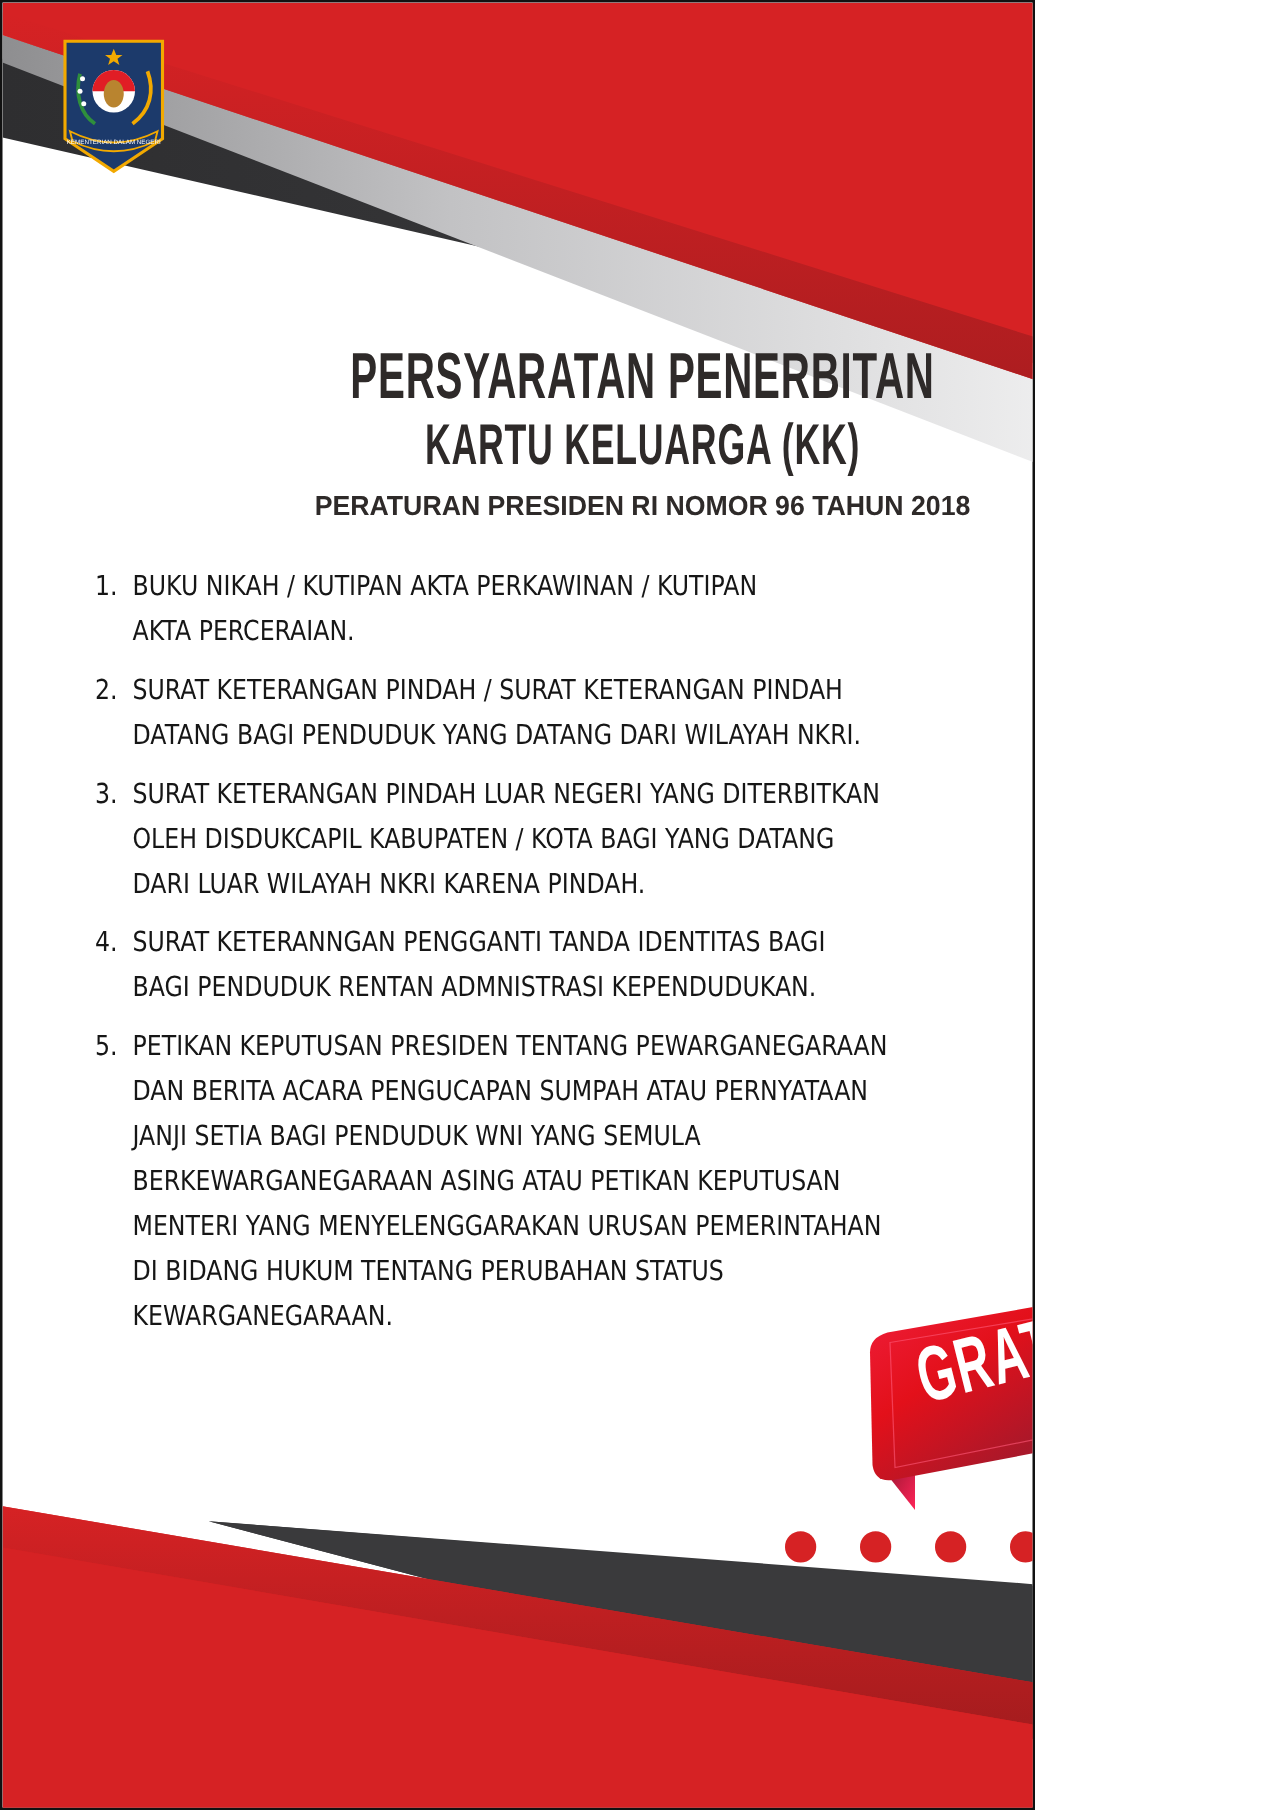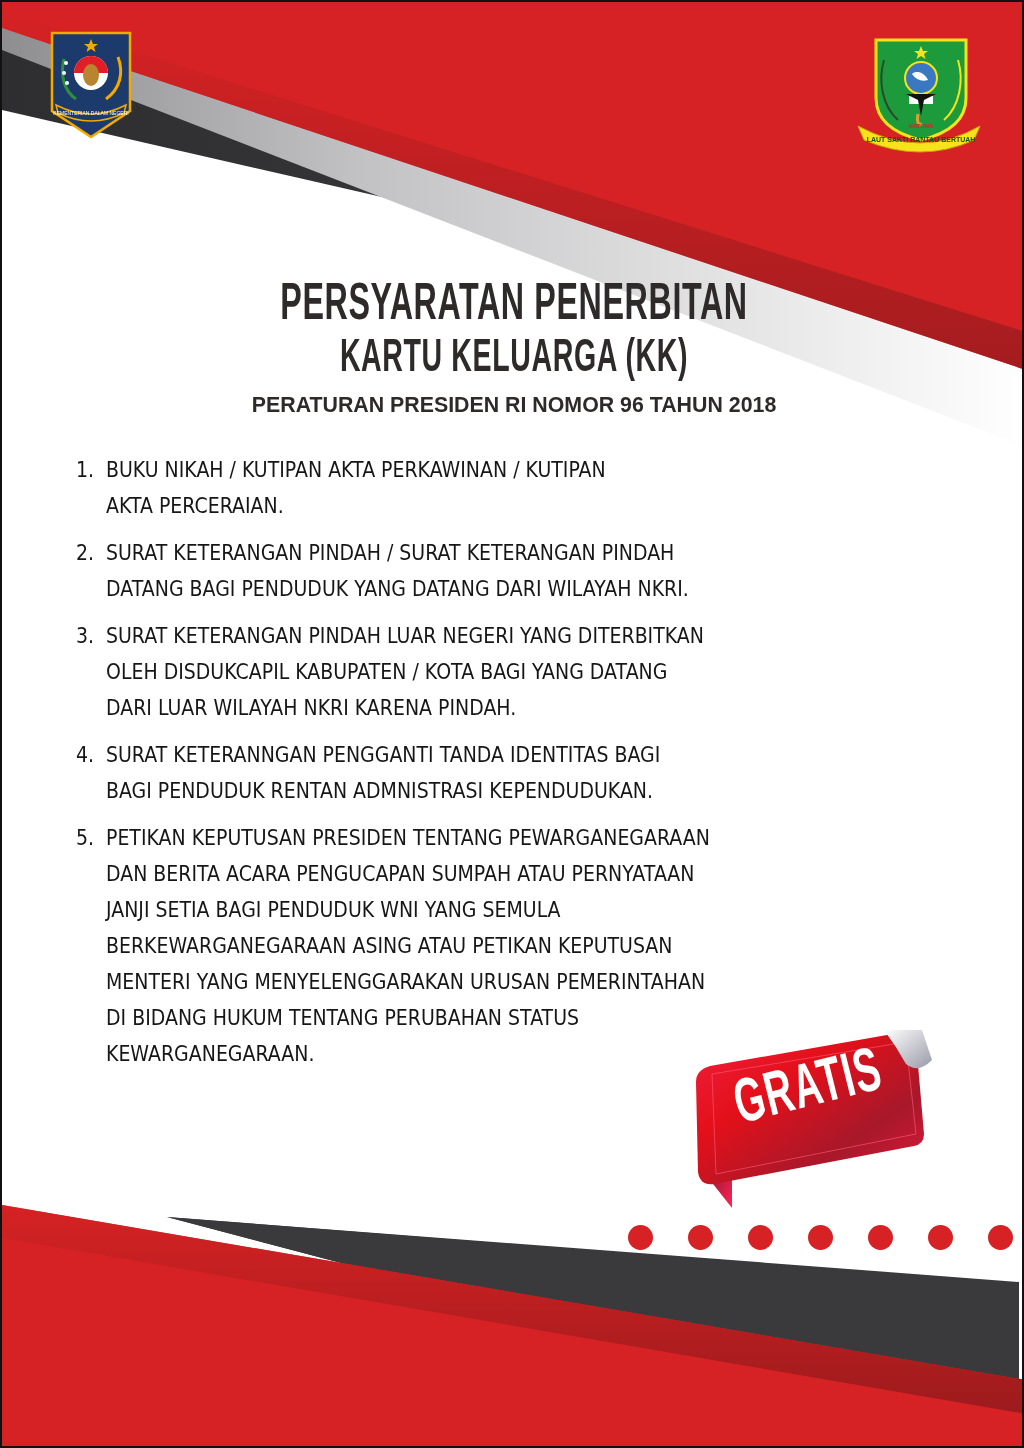--- a/index.html
+++ b/index.html
@@ -1,19 +1,19 @@
 <!DOCTYPE html>
 <html><head>
 <meta charset="utf-8">
 <style>
   html, body { margin: 0; padding: 0; background: #ffffff; }
   body { width: 1024px; height: 1448px; overflow: hidden; }
   .page {
     position: relative;
-    width: 1024px; height: 1448px;
+    width: 828px; height: 1448px;
     background: #ffffff;
     box-sizing: border-box;
     border: 2px solid #111111;
     overflow: hidden;
   }
   .bg-svg { position: absolute; left: 0; top: 0; width: 1024px; height: 1448px; }
 
   .logo { position: absolute; }
   .logo-left { left: 48px; top: 29px; width: 82px; height: 108px; }
   .logo-right { left: 852px; top: 34px; width: 130px; height: 118px; }

